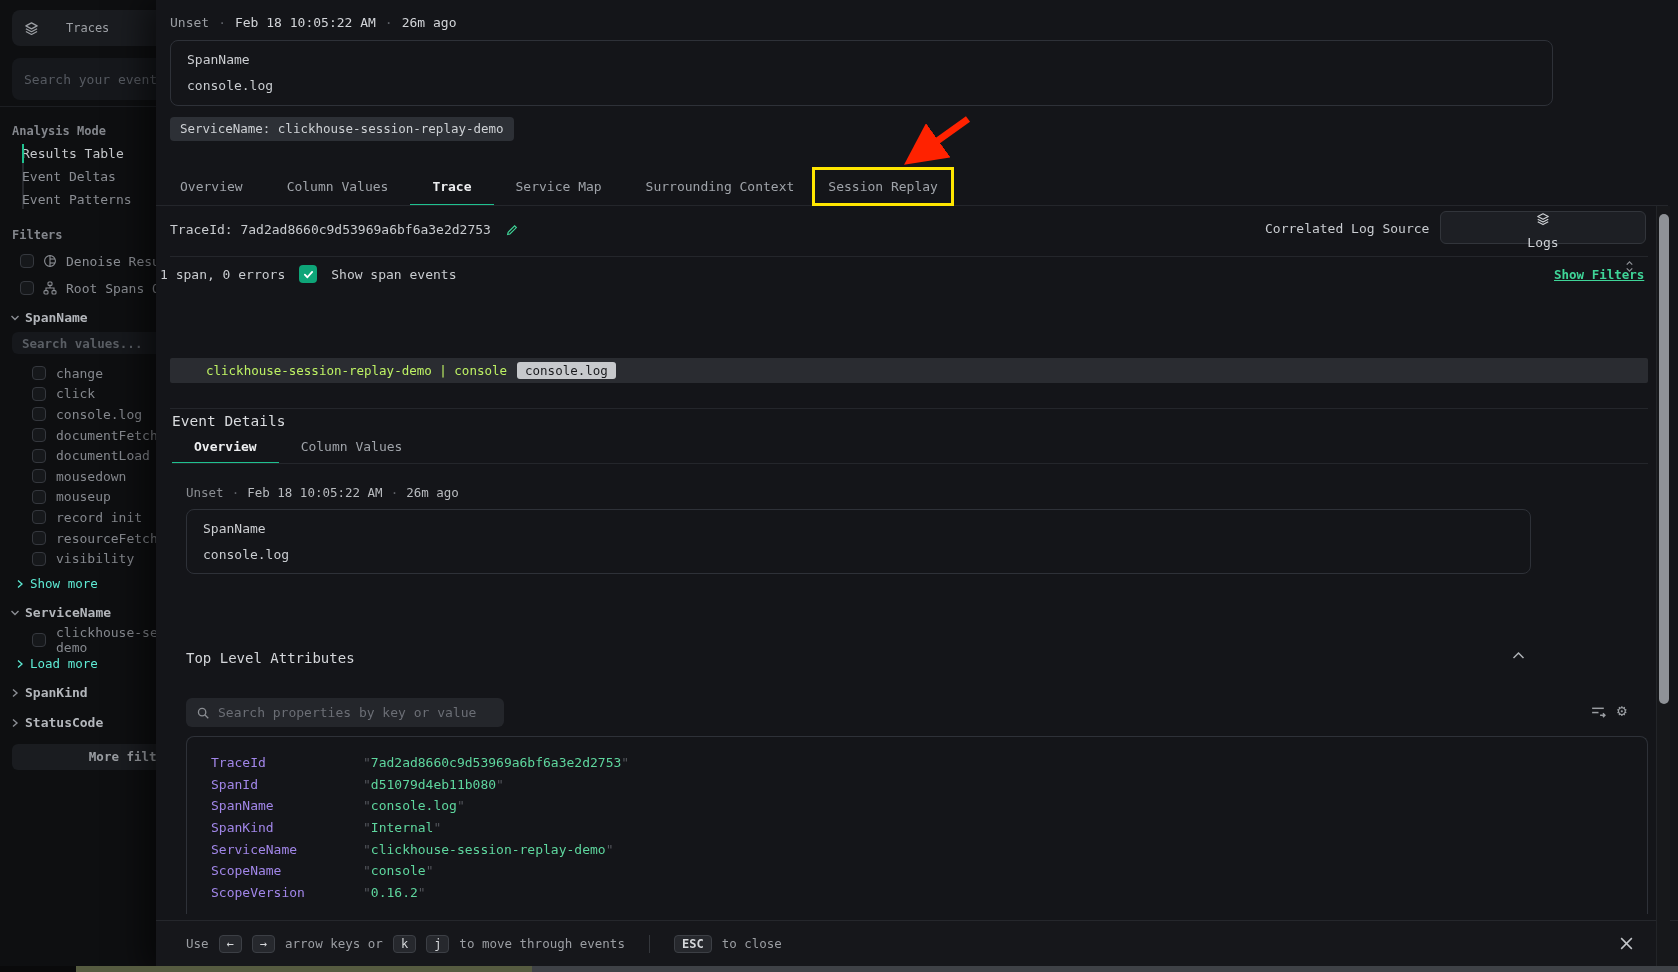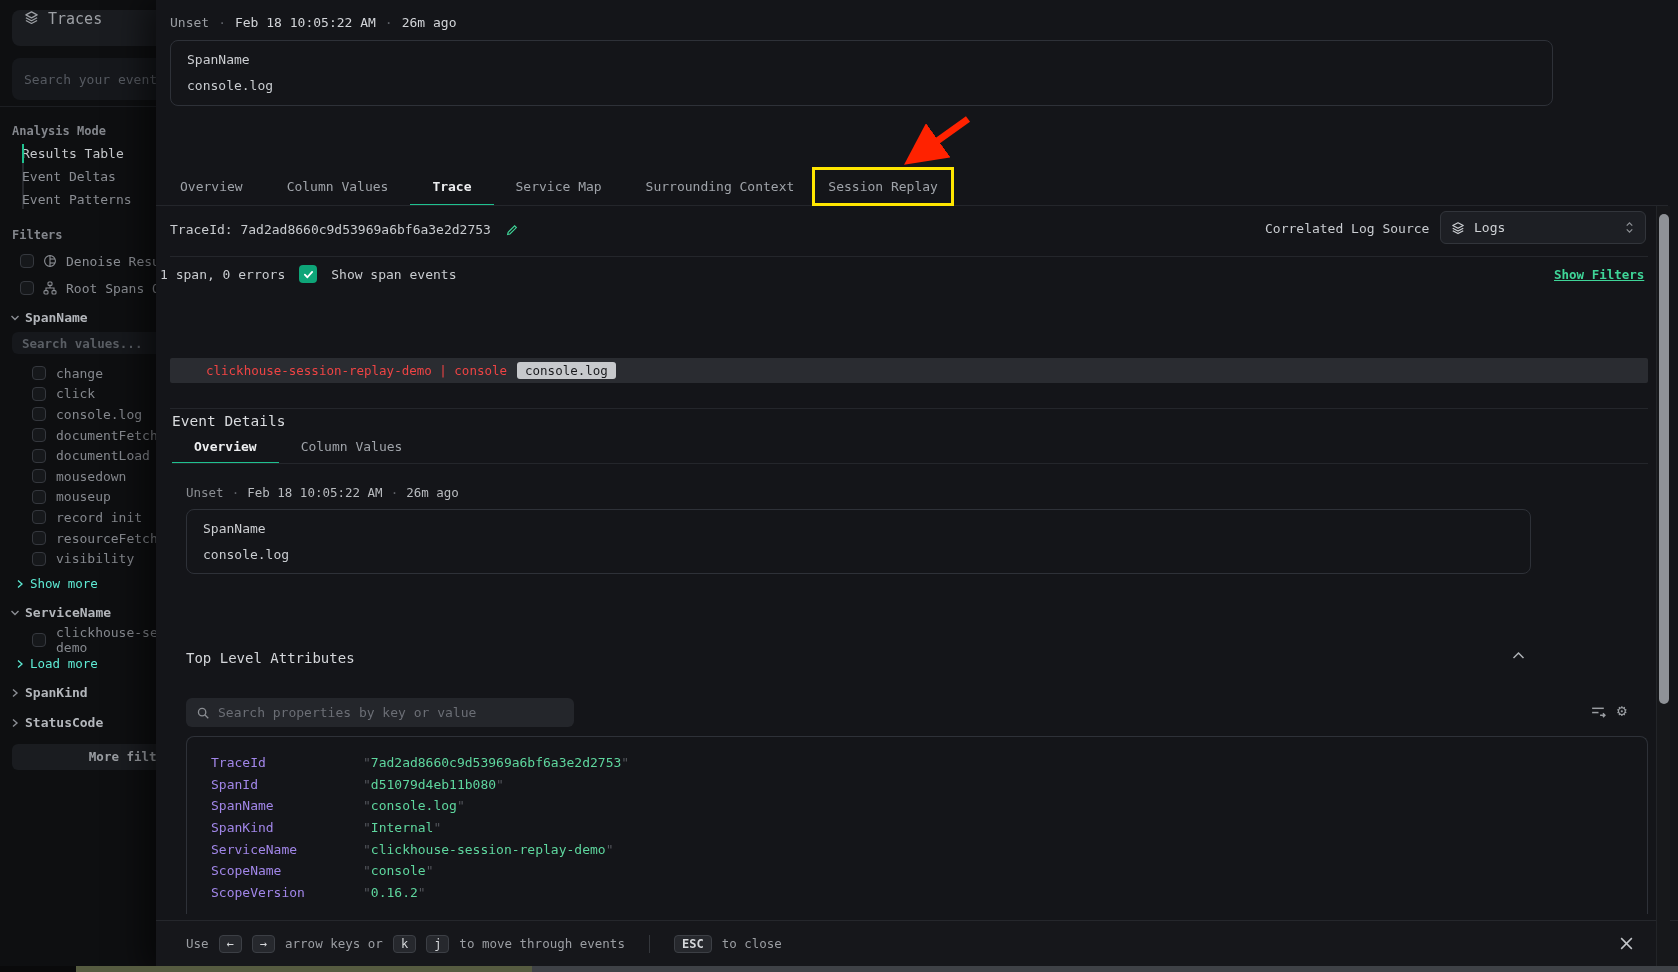--- a/index.html
+++ b/index.html
@@ -4,21 +4,21 @@
 <style>
   * { margin:0; padding:0; box-sizing:border-box; }
   body { background:#000; font-family:"DejaVu Sans Mono","Liberation Mono",monospace; }
   .screen { position:relative; width:1678px; height:972px; background:#0a0b0c; overflow:hidden; color:#c6c9cd; }
   .abs { position:absolute; }
   svg { display:block; }
 
   
   .sidebar { position:absolute; left:0; top:0; width:280px; height:972px; background:#0e0f11; }
   .src-btn { top:10px; left:12px; width:244px; height:36px; background:#1a1c20; border-radius:8px;
-             display:flex; align-items:flex-start; gap:9px; padding:0 12px; color:#9da0a5; font-size:15px; cursor:pointer; }
+             display:flex; align-items:center; gap:27px; padding:0 12px; color:#9da0a5; font-size:12px; cursor:pointer; }
   .sb-search { top:58px; left:12px; width:244px; height:42px; background:#16181c; border:none; border-radius:8px;
                color:#c6c9cd; font-size:13px; padding:0 12px; font-family:inherit; }
   .sb-search::placeholder { color:#565a61; }
   .sb-divider { top:106px; left:0; width:280px; height:1px; background:#1c1e22; }
   .sb-title { left:12px; font-size:12px; font-weight:bold; color:#83868c; }
   .mode-list { top:142px; left:22px; width:230px; position:absolute; }
   .mode-list::before { content:""; position:absolute; left:0; top:2px; bottom:2px; width:2px; background:#26282d; }
   .mode-item { position:relative; height:23px; line-height:23px; font-size:13px; color:#8b8e94; cursor:pointer; }
   .mode-item.active { color:#c6c9cd; }
   .mode-item.active::before { content:""; position:absolute; left:0; top:2px; bottom:2px; width:2px; background:#1fc08f; }
@@ -52,40 +52,40 @@
   .tabs-border { left:0; top:205px; width:1512px; height:1px; background:#24262b; }
   .tab-wrap { position:relative; }
   .tab-wrap .tab { padding:0 12px; }
   .hl-box { position:absolute; left:-4px; right:-4px; top:-2px; bottom:0px; border:3px solid #ffe600; pointer-events:none; z-index:6; }
   .arrow-svg { position:absolute; left:58px; top:-56px; width:104px; height:58px; z-index:8; pointer-events:none; }
 
   .trace-id-row { left:14px; top:222px; display:flex; align-items:center; gap:14px; font-size:13px; color:#c9ccd0; }
   .pencil { color:#3fd598; cursor:pointer; }
   .cls-label { left:1109px; top:221px; font-size:13px; color:#c9ccd0; }
   .log-select { left:1284px; top:211px; width:206px; height:33px; background:#1d1f24; border:1px solid #32353b; border-radius:6px;
-                display:flex; align-items:center; gap:9px; padding:0 10px; font-size:13px; color:#ced1d5; cursor:pointer; }
+                display:flex; align-items:center; gap:9px; padding:0 10px; font-size:13px; color:#ced1d5; cursor:pointer;flex-direction:column; }
   .log-select .ud { margin-left:auto; color:#8b8e93; }
   .div1 { left:14px; width:1478px; height:1px; background:#24262b; }
   .summary-row { left:4px; top:265px; display:flex; align-items:center; gap:14px; font-size:13px; color:#c9ccd0; }
   .cbx-on { width:18px; height:18px; border-radius:4px; background:#0ea578; display:flex; align-items:center; justify-content:center; cursor:pointer; }
   .show-filters { left:1398px; top:267px; font-size:12.5px; font-weight:bold; color:#3fd598; text-decoration:underline; cursor:pointer; }
   .wf-row { left:14px; top:358px; width:1478px; height:25px; background:#2a2c31; border-radius:2px;
             display:flex; align-items:center; gap:10px; padding-left:36px; }
-  .wf-label { font-size:12.5px; color:#ef4444; }
+  .wf-label { font-size:12.5px; color:#bef264; }
   .wf-chip { background:#c7c9cc; color:#1a1b1e; border-radius:3px; padding:1px 8px; font-size:12.5px; cursor:pointer; }
   .ed-title { left:16px; top:413px; font-size:14.5px; color:#d9dbde; }
   .subtabs { left:16px; top:431px; display:flex; }
   .subtab { height:33px; line-height:31px; padding:0 22px; font-size:13px; color:#9fa3a9; border-bottom:2px solid transparent; cursor:pointer; }
   .subtab.active { color:#edeef0; font-weight:bold; border-bottom-color:#1fc08f; }
   .subtabs-border { left:16px; top:463px; width:1476px; height:1px; background:#24262b; }
   .ev-time2 { left:30px; top:485px; font-size:12.5px; color:#b8bbbf; display:flex; gap:8px; }
   .ev-time2 .dim { color:#8b8e93; } .ev-time2 .dot { color:#5e6167; }
   .tla-head { left:30px; top:650px; font-size:14px; color:#d4d6da; }
   .collapse { left:1356px; top:651px; color:#aeb1b6; cursor:pointer; }
-  .prop-search { left:30px; top:698px; width:388px; height:29px; background:#24262b; border:none; border-radius:6px;
+  .prop-search { left:30px; top:698px; width:318px; height:29px; background:#24262b; border:none; border-radius:6px;
                  display:flex; align-items:center; gap:8px; padding:0 10px; }
   .prop-search input { background:transparent; border:none; color:#c6c9cd; font-size:13px; font-family:inherit; width:100%; }
   .prop-search input::placeholder { color:#6b6e75; }
   .prop-search .mg { color:#8b8e93; }
   .tool-ic { color:#9a9da2; cursor:pointer; }
   .attr-card { left:30px; top:736px; width:1462px; height:178px; border:1px solid #2e3138; border-radius:8px 8px 0 0; border-bottom:none; padding-top:15px; overflow:hidden; }
   .attr-row { display:flex; align-items:center; height:21.6px; padding-left:24px; font-size:13px; }
   .attr-key { width:152px; color:#a186e8; cursor:pointer; }
   .attr-val { color:#5ed69e; }
   .attr-val::before, .attr-val::after { content:'"'; color:#53565c; }
@@ -275,20 +275,21 @@
       <span>Feb 18 10:05:22 AM</span>
       <span class="dot">·</span>
       <span>26m ago</span>
     </div>
 
     <div class="card abs" style="left:14px; top:40px; width:1383px; height:66px;">
       <div class="c-label">SpanName</div>
       <div class="c-value">console.log</div>
     </div>
 
+    <div class="chip abs">ServiceName: clickhouse-session-replay-demo</div>
 
     <div class="tabs abs">
       <div class="tab">Overview</div>
       <div class="tab">Column Values</div>
       <div class="tab active">Trace</div>
       <div class="tab">Service Map</div>
       <div class="tab">Surrounding Context</div>
       <div class="tab-wrap">
         <div class="tab">Session Replay</div>
         <div class="hl-box"></div>

